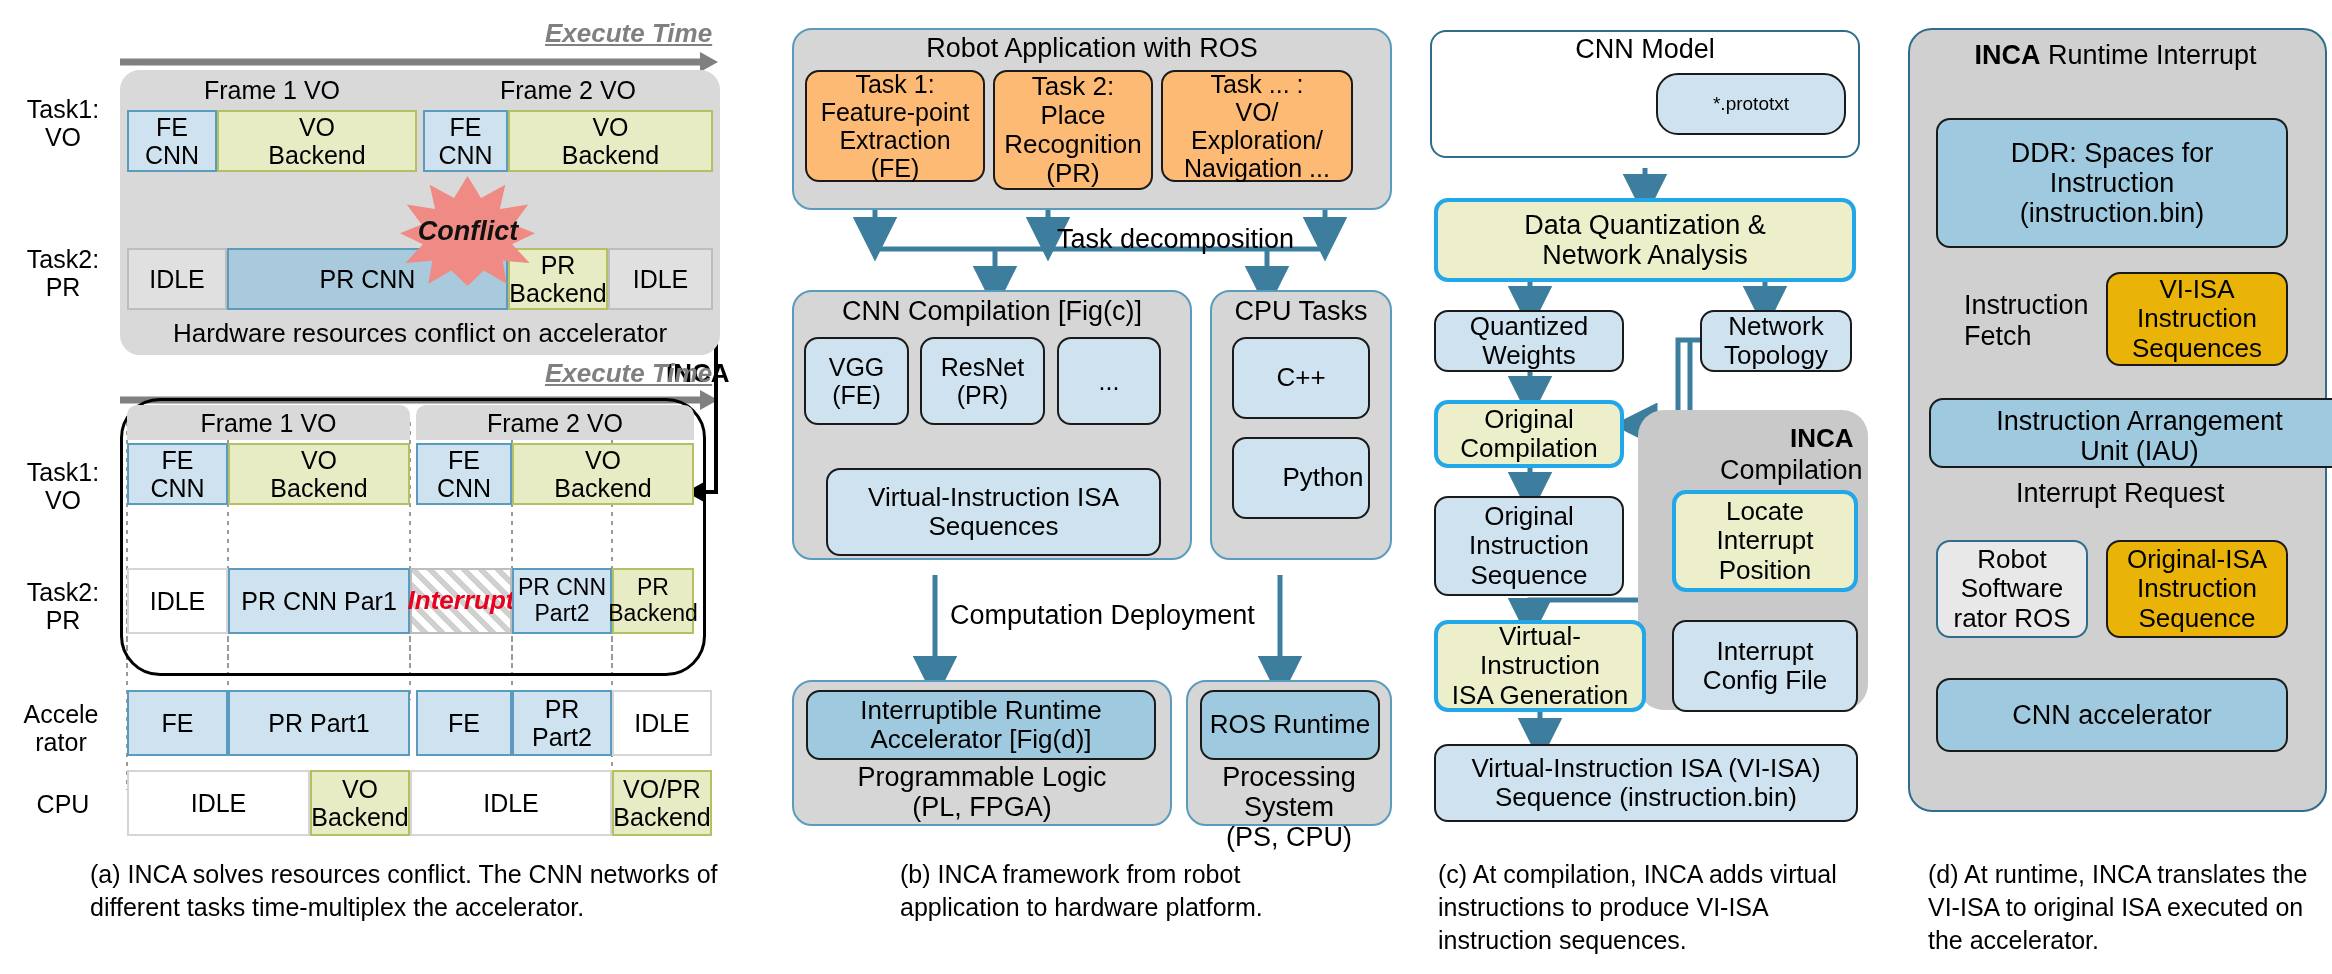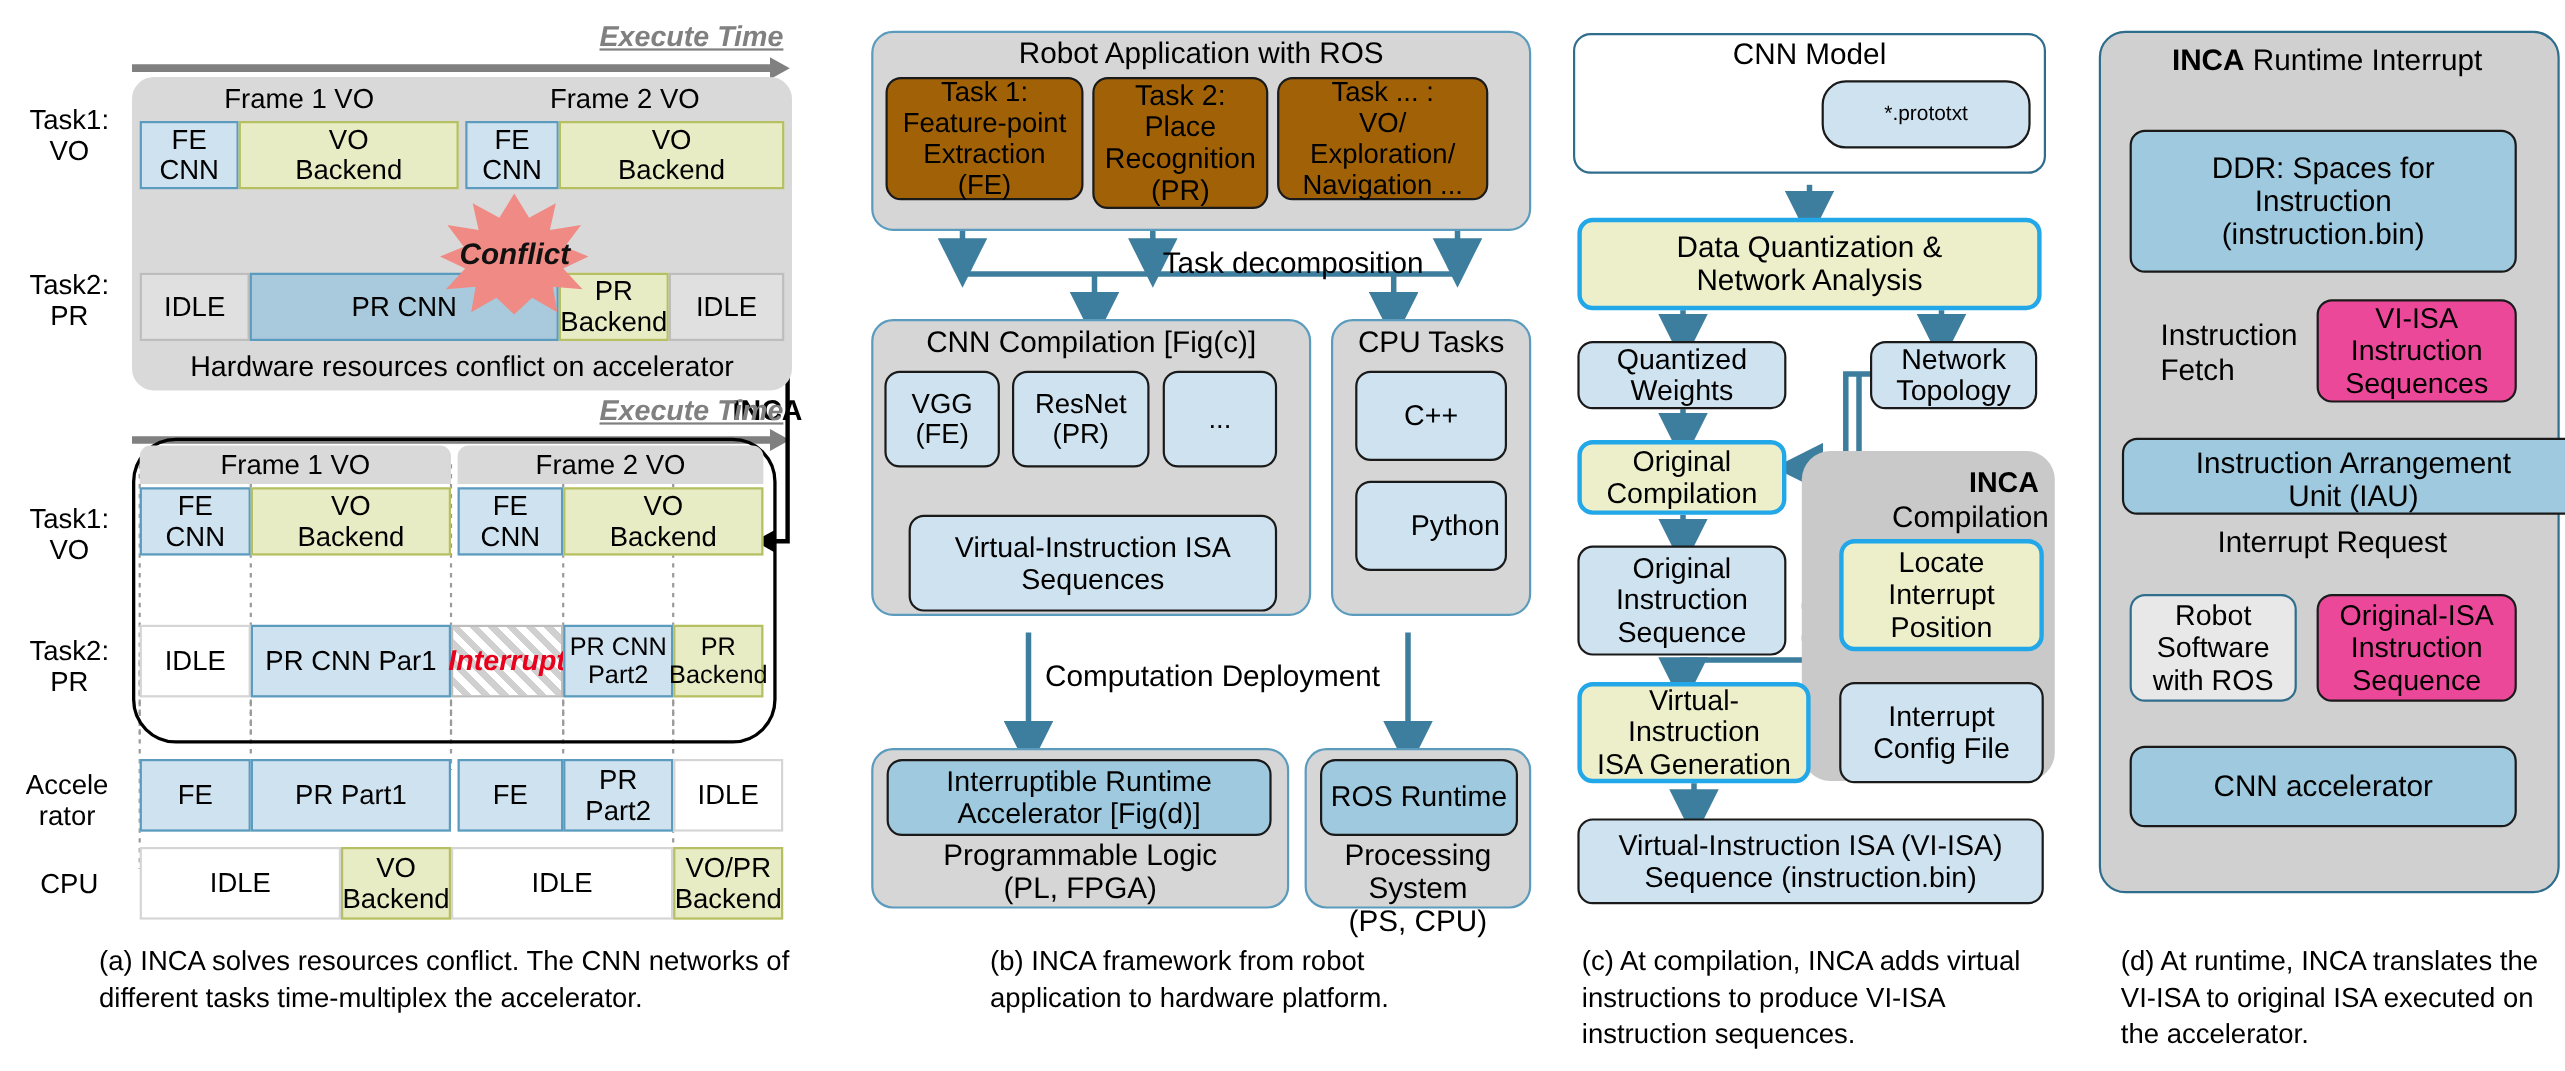--- a/index.html
+++ b/index.html
@@ -7,24 +7,24 @@
        font-family:"Liberation Sans", sans-serif;color:#000;overflow:hidden;}
   .panel{position:absolute;}
   .cap{position:absolute;font-size:25px;line-height:1.32;color:#000;}
 
   
   .bx{position:absolute;box-sizing:border-box;display:flex;align-items:center;
       justify-content:center;text-align:center;line-height:1.12;}
   .rb{border-radius:14px;}
   .blue  {background:#cfe2ef;border:2px solid #5b9bbd;}
   .blue2 {background:#9fc9de;border:2px solid #1a1a1a;}
-  .blue3 {background:#ec4899;border:2px solid #1a1a1a;}
+  .blue3 {background:#eab308;border:2px solid #1a1a1a;}
   .bluek {background:#cfe2ef;border:2px solid #1a1a1a;}
   .yellow{background:#e8ecc4;border:2px solid #b6bf62;}
-  .yellow2{background:#a16207;border:2px solid #1a1a1a;}
+  .yellow2{background:#fdba74;border:2px solid #1a1a1a;}
   .yelcyan{background:#edefcb;border:4px solid #22a7e8;}
   .grey  {background:#d9d9d9;border:2px solid #d9d9d9;}
   .greyb {background:#d6d6d6;border:2px solid #5b9bbd;}
   .white {background:#ffffff;border:2px solid #d5d5d5;}
   .whiteb{background:#ffffff;border:2px solid #2f6d8c;}
   .lbl{position:absolute;font-size:25px;line-height:1.13;text-align:center;}
   .lbl.l{text-align:left;}
   svg.ov{position:absolute;left:0;top:0;overflow:visible;pointer-events:none;}
 
   .ital{font-style:italic;font-weight:bold;color:#808080;font-size:26px;text-decoration:underline;}
@@ -474,21 +474,21 @@
     <span>Instruction Arrangement
 Unit (IAU)</span>
   </div>
 
   <div class="lbl l" style="left:116px;top:478px;font-size:27px;text-align:left;">Interrupt Request</div>
 
   <div class="bx rb" style="left:36px;top:540px;width:152px;height:98px;font-size:26px;white-space:pre-line;
               background:#e8e8e8;border:2px solid #2f6d8c;">
     <span>Robot
 Software
-with ROS</span>
+rator ROS</span>
   </div>
   <div class="bx rb blue3" style="left:206px;top:540px;width:182px;height:98px;font-size:26px;white-space:pre-line;">
     <span>Original-ISA
 Instruction
 Sequence</span>
   </div>
 
   <div class="bx rb blue2" style="left:36px;top:678px;width:352px;height:74px;font-size:27px;">
     <span>CNN accelerator</span>
   </div>

